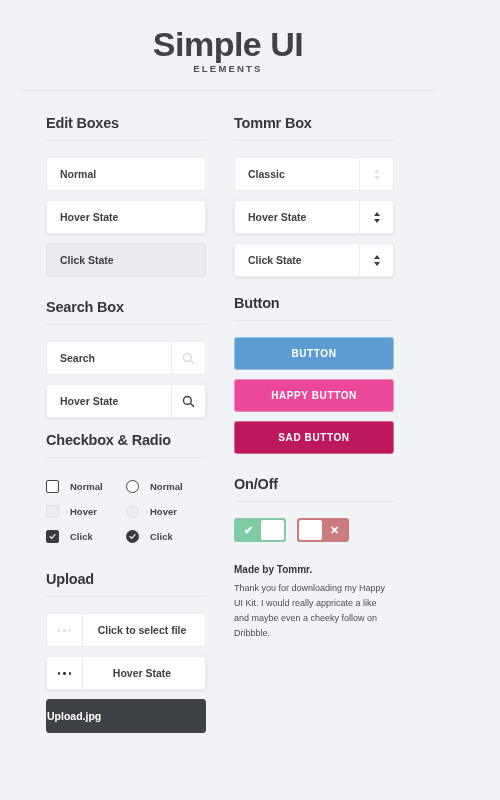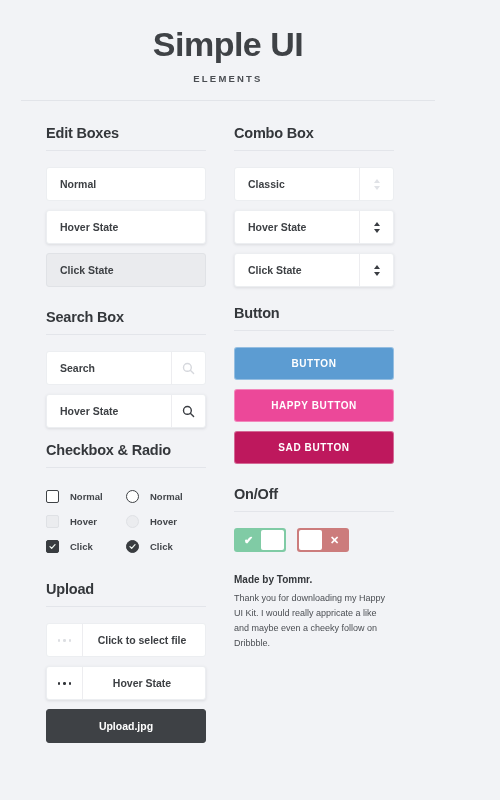--- a/index.html
+++ b/index.html
@@ -12,21 +12,21 @@
   }
   .page { position: relative; width: 456px; height: 800px; }
 
   
   .header { padding-top: 26px; text-align: center; }
   .app-title {
     font-size: 34px; font-weight: bold; letter-spacing: -0.5px;
     color: #3f4246; line-height: 1.1;
   }
   .app-subtitle {
-    margin-top: 10px; font-size: 9.5px; font-weight: bold;
+    font-size: 9.5px; font-weight: bold;
     letter-spacing: 2.2px; color: #4a4d52;
   }
   .header-rule {
     margin: 16px auto 0; width: 414px; height: 1px;
     background: #e2e4e9;
   }
 
   
   .columns { display: flex; padding: 24px 46px 0 46px; gap: 28px; }
   .col { width: 160px; }
@@ -95,21 +95,20 @@
   }
   .dot { width: 2.6px; height: 2.6px; border-radius: 50%; }
   .dots-light .dot { background: #dcdee2; }
   .dots-dark .dot  { background: #32353a; }
   .upload .up-label {
     flex: 1; text-align: center; font-size: 10.5px; font-weight: bold;
     color: #3d4044; padding-right: 4px;
   }
   .field.filled {
     background: #3e4145; border-color: #3e4145; color: #ffffff;
-    justify-content: center;
   }
   .field.filled .label { padding-left: 0; color: #fff; }
 
   
   .combo { padding: 0; overflow: hidden; }
   .combo .label { flex: 1; padding-left: 13px; }
   .combo .arrow-cell {
     width: 34px; height: 100%; display: flex; flex-direction: column;
     align-items: center; justify-content: center; gap: 3px;
     border-left: 1px solid #ededf0;
@@ -286,21 +285,21 @@
 
         <div class="field filled">
           <span class="label">Upload.jpg</span>
         </div>
       </div>
     </div>
 
     <div class="col">
 
       <div class="section">
-        <div class="section-title">Combo Box</div>
+        <div class="section-title">Tommr Box</div>
         <div class="section-rule"></div>
 
         <div class="field normal combo">
           <span class="label">Classic</span>
           <span class="arrow-cell light">
             <span class="tri up"></span>
               <span class="tri down"></span>
           </span>
         </div>
 

